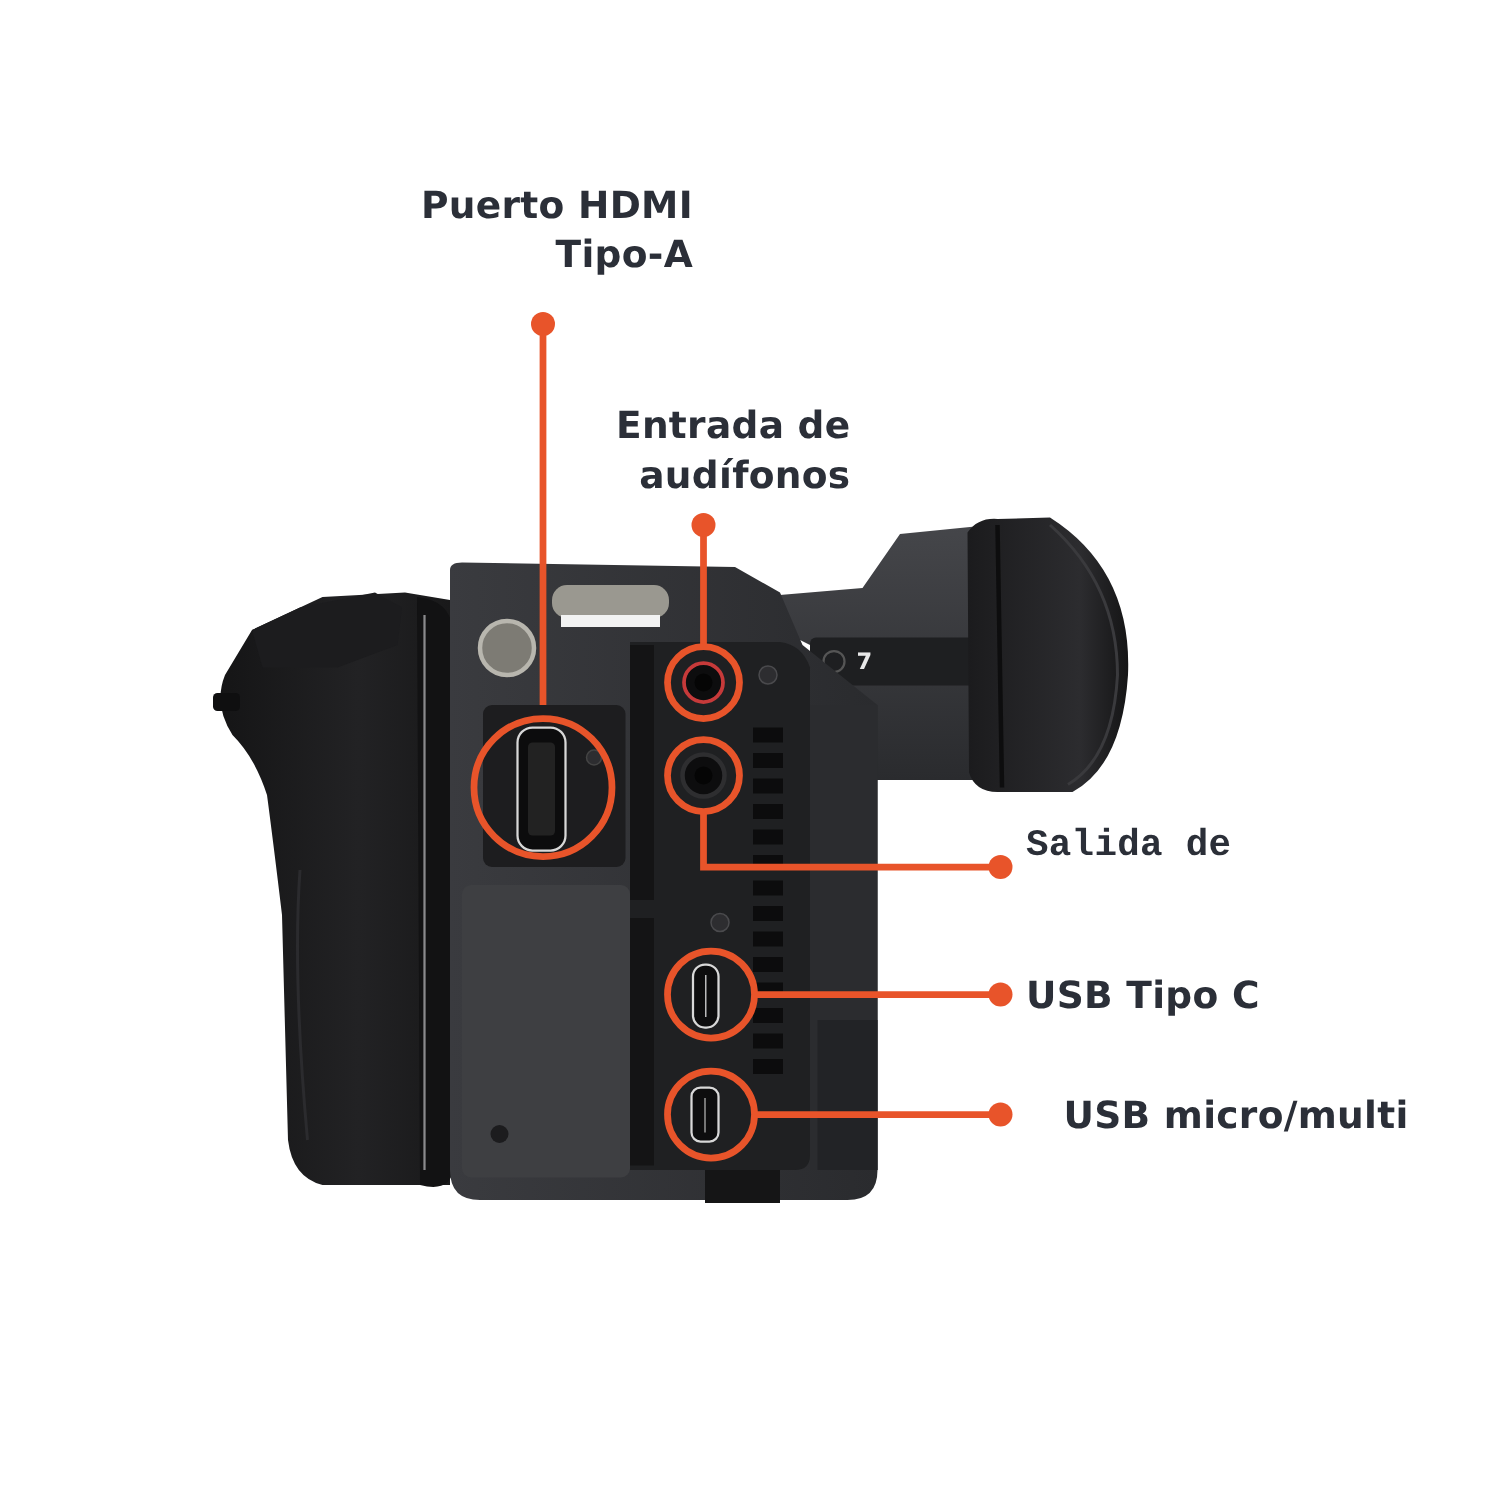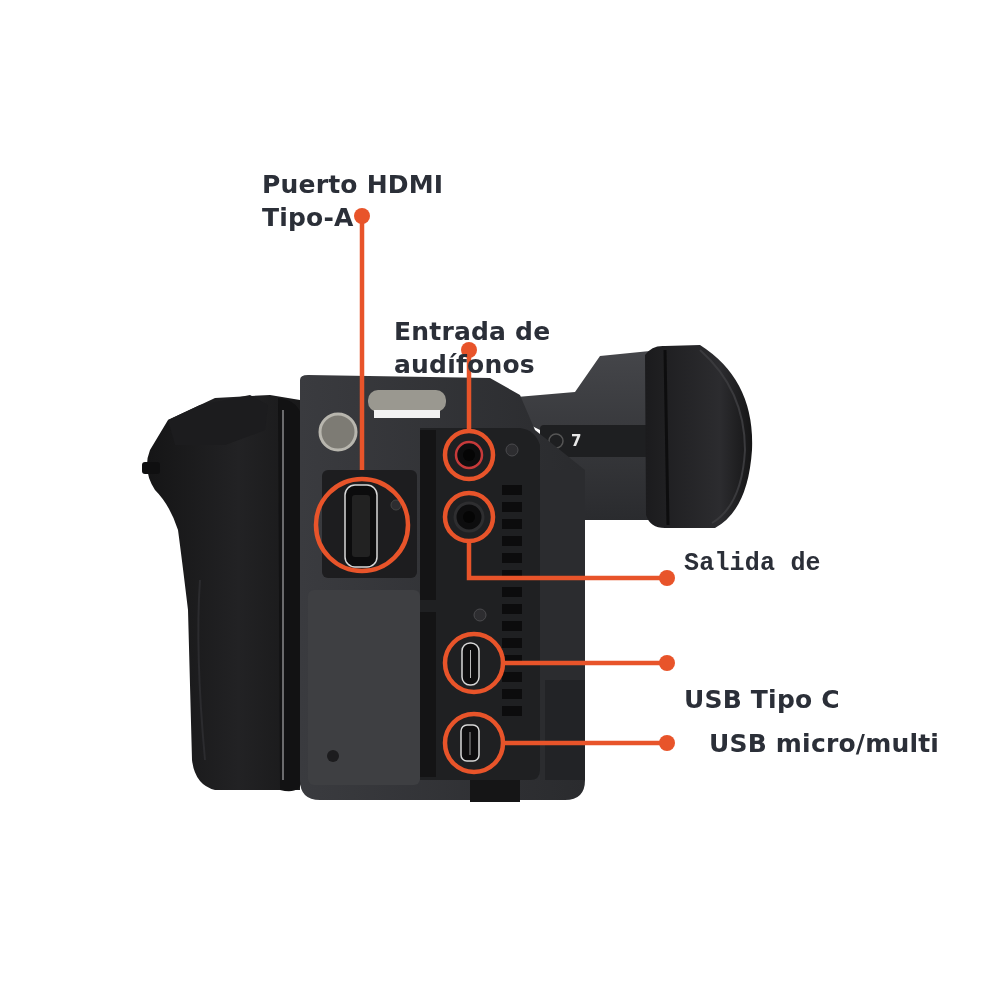--- a/index.html
+++ b/index.html
@@ -10,21 +10,21 @@
       position: absolute;
       font-family: "DejaVu Sans", sans-serif;
       font-weight: bold;
       font-size: 25px;
       line-height: 33px;
       color: #2b2f38;
       letter-spacing: 0.2px;
       white-space: nowrap;
     }
     .label span { display: block; }
-    .center { text-align: left; margin-top: 48px; }
+    .center { text-align: right; }
     .vf-number {
       position: absolute;
       font-family: "DejaVu Sans", sans-serif;
       font-size: 15px;
       font-weight: bold;
       color: #e8e8e8;
     }
   </style>
 </head>
 <body>
@@ -157,29 +157,29 @@
     </g>
   </svg>
 
   <div class="vf-number" style="left:571px; top:432px;">7</div>
 
   <div class="label center" style="left:262px; top:120px; width:200px;">
     <span>Puerto HDMI</span>
     <span>Tipo-A</span>
   </div>
 
-  <div class="label center" style="left:394px; top:267px; width:185px;">
+  <div class="label center" style="left:382px; top:267px; width:185px;">
     <span>Entrada de</span>
     <span>audífonos</span>
   </div>
 
   <div class="label" style="left:684px; top:547px;font-family:Liberation Mono, monospace;">
     <span>Salida de</span>
   </div>
 
-  <div class="label" style="left:684px; top:647px;margin-top:36px;">
+  <div class="label" style="left:684px; top:647px;">
     <span>USB Tipo C</span>
   </div>
 
   <div class="label" style="left:709px; top:727px;">
     <span>USB micro/multi</span>
   </div>
 </div>
 
 </body></html>

